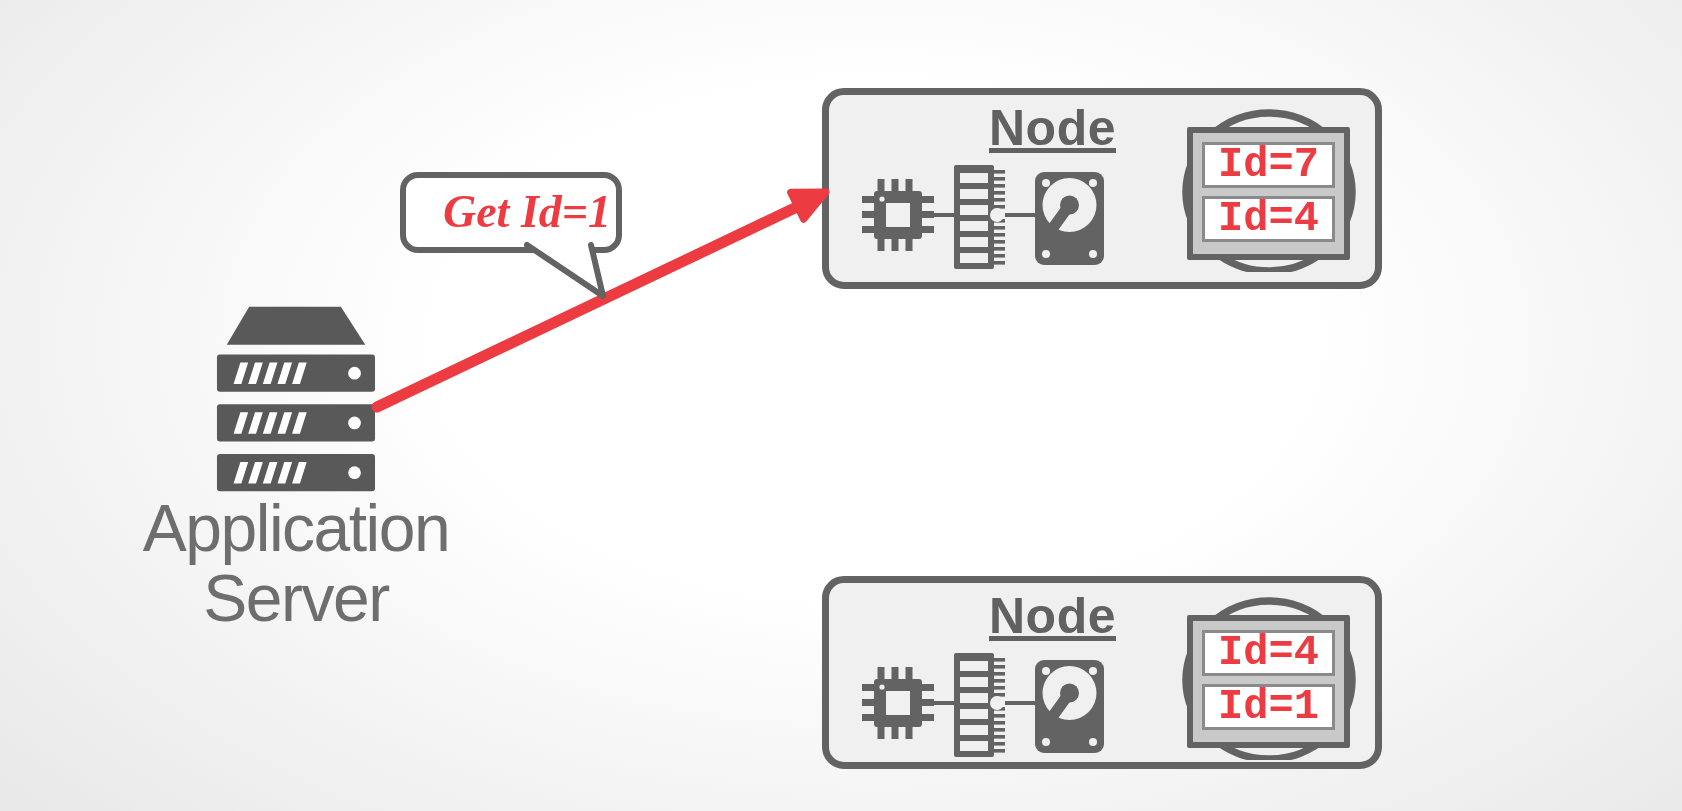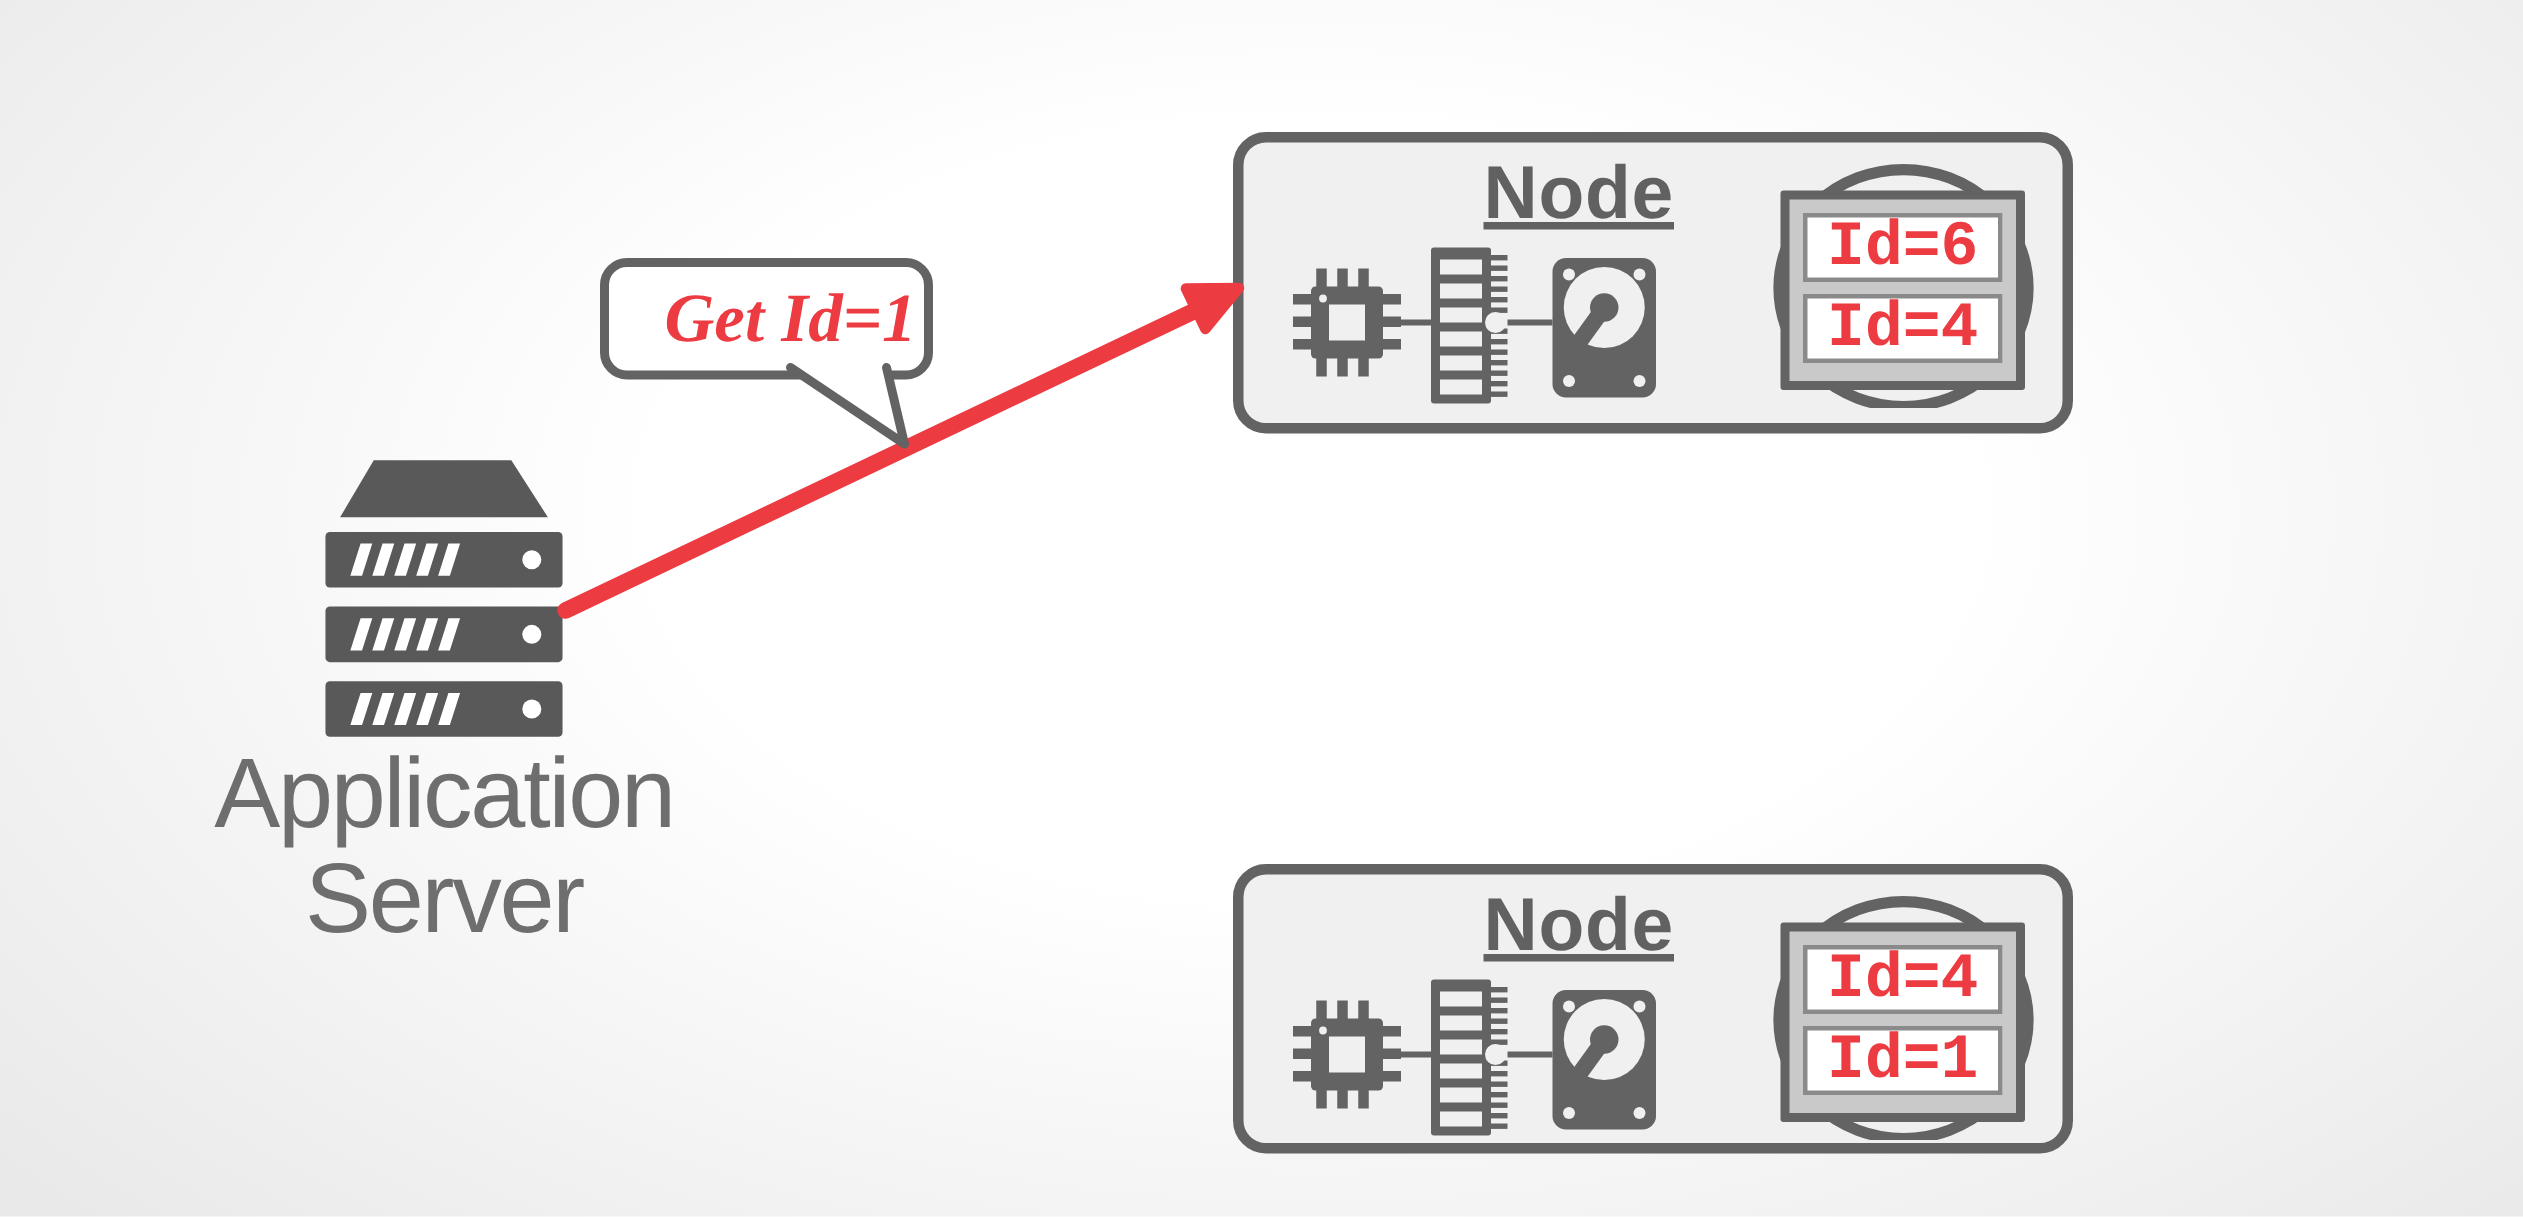--- a/index.html
+++ b/index.html
@@ -177,21 +177,21 @@
             <circle cx="246" cy="92" r="4"></circle>
         </g>
       </g>
     </svg>
     <div class="db">
       <svg width="180" height="168" viewBox="0 0 180 168" aria-hidden="true">
         <ellipse cx="92" cy="88" rx="83" ry="79" fill="#f0f0f0" stroke="#636363" stroke-width="7.5"></ellipse>
       </svg>
       <div class="db-frame">
         <div class="db-row r0">
-          <span class="record-text">Id=6</span>
+          <span class="record-text">Id=7</span>
         </div>
         <div class="db-row r1">
           <span class="record-text">Id=4</span>
         </div>
       </div>
     </div>
   </div>
 
   <div class="node node-1">
     <div class="node-label">Node</div>

